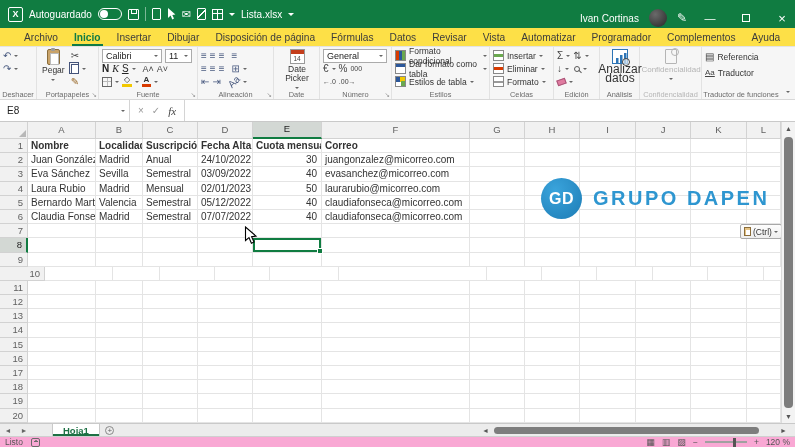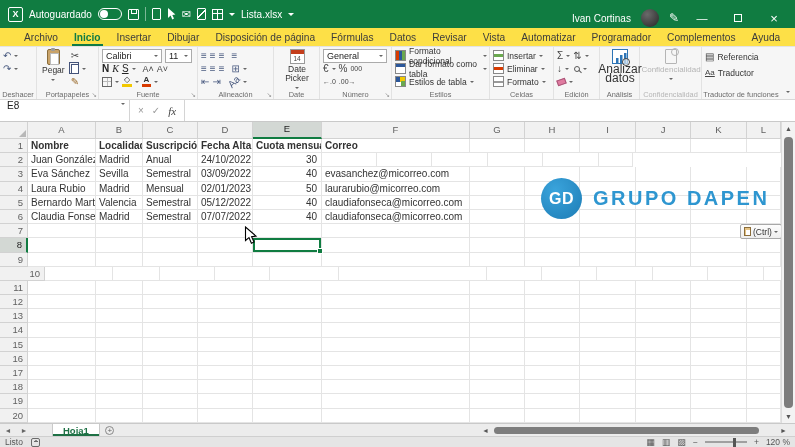--- a/index.html
+++ b/index.html
@@ -22,21 +22,21 @@
   .doc-ic.slash{background:linear-gradient(135deg,transparent 45%,#fff 45%,#fff 55%,transparent 55%);}
   .tbl-ic{width:11px;height:11px;border:1.2px solid #fff;
     background:linear-gradient(#fff,#fff) center/1.2px 100% no-repeat,
                linear-gradient(#fff,#fff) center/100% 1.2px no-repeat;}
   .glyph-w{color:#fff;font-size:11px;line-height:11px;}
   .car-w{width:0;height:0;border:3px solid transparent;border-top-color:#fff;margin-top:3px;}
   .searchbox{position:absolute;left:297px;top:4px;width:213px;height:20px;background:#f7faf8;border-radius:3px;
              display:flex;align-items:center;gap:6px;padding:0 8px;color:#444;box-shadow:0 1px 1px rgba(0,0,0,.25);}
   .mag{width:6px;height:6px;border:1.3px solid #5a5a5a;border-radius:50%;position:relative;flex:none;}
   .mag::after{content:"";position:absolute;width:4px;height:1.3px;background:#5a5a5a;transform:rotate(45deg);right:-3px;bottom:-1.5px;}
-  .tb-right{margin-left:auto;display:flex;align-items:center;gap:10px;padding-right:8px;margin-top:8px;}
+  .tb-right{margin-left:auto;display:flex;align-items:center;gap:10px;padding-right:0;margin-top:8px;}
   .avatar{width:18px;height:18px;border-radius:50%;background:radial-gradient(circle at 35% 30%,#6a6a6a,#262626);}
   .winbtn{width:26px;height:28px;display:flex;align-items:center;justify-content:center;color:#fff;font-size:11px;}
   .maxbox{width:8px;height:8px;border:1.2px solid #fff;}
 
   
   .tabrow{height:19px;background:#fde047;display:flex;align-items:center;gap:0;padding-left:16px;border-bottom:1px solid #e3e3e3;}
   .rtab{padding:0 8px;font-size:10.2px;color:#3c3c3c;height:100%;display:flex;align-items:center;position:relative;white-space:nowrap;}
   .rtab.active{color:#0f7b45;font-weight:bold;}
   .rtab.active::after{content:"";position:absolute;left:6px;right:6px;bottom:0;height:2px;background:#0f7b45;}
 
@@ -82,21 +82,21 @@
      linear-gradient(#2e75b6,#2e75b6) 7px 5px/2.5px 8px no-repeat,
      linear-gradient(#2e75b6,#2e75b6) 11px 3px/2.5px 10px no-repeat,#fff;position:relative;}
   .anal-ic::after{content:"";position:absolute;right:-3px;bottom:-3px;width:6px;height:6px;border:1.4px solid #444;border-radius:50%;background:rgba(255,255,255,.6);}
   .gray *,.gray{color:#b5b5b5!important;}
   .sens-ic{width:12px;height:15px;border:1.3px solid #b5b5b5;border-radius:1px;position:relative;}
   .sens-ic::after{content:"";position:absolute;right:-3px;top:-2px;width:6px;height:6px;border:1.3px solid #b5b5b5;border-radius:50%;}
   .chevcol{width:15px;display:flex;align-items:flex-end;justify-content:center;padding-bottom:4px;}
 
   
   .fbar{height:22px;display:flex;align-items:stretch;border-bottom:1px solid #c9c9c9;background:#fff;}
-  .namebox{width:130px;border-right:1px solid #d4d4d4;display:flex;padding:0 4px 0 7px;font-size:10px;color:#222;}
+  .namebox{width:130px;border-right:1px solid #d4d4d4;display:flex;align-items:center;padding:0 4px 0 7px;font-size:10px;color:#222;}
   .namebox .car{margin-left:auto;}
   .fbtns{display:flex;align-items:center;gap:8px;padding:0 8px;border-right:1px solid #d4d4d4;color:#9a9a9a;}
   .fx{font-family:"Liberation Serif",serif;font-style:italic;font-size:11px;color:#444;}
   .finput{flex:1;}
 
   
   .gridwrap{position:relative;width:795px;height:301px;background:#fff;overflow:hidden;}
   .grow{display:flex;height:14.2px;width:781px;}
   .grow.ghead{height:17px;}
   .gc{flex:none;border-right:1px solid #e4e4e4;border-bottom:1px solid #e4e4e4;font-size:10px;line-height:13px;
@@ -137,21 +137,21 @@
   .stab{background:#fff;padding:0 10px;display:flex;align-items:center;color:#1e7145;font-weight:bold;
         border-right:1px solid #c9c9c9;border-left:1px solid #c9c9c9;box-shadow:inset 0 -2px 0 #1e7145;font-size:9.5px;}
   .addsheet{width:20px;display:flex;align-items:center;justify-content:center;}
   .plus-c{width:9px;height:9px;border:1px solid #888;border-radius:50%;color:#666;font-size:8px;line-height:7px;text-align:center;}
   .hscroll{position:absolute;right:8px;top:1px;bottom:1px;width:305px;display:flex;align-items:center;gap:3px;}
   .hs-arrow{color:#555;font-size:7px;flex:none;}
   .htrack{flex:1;height:8px;position:relative;}
   .hthumb{position:absolute;left:2px;top:0.5px;width:93%;height:7px;background:#7d7d7d;border-radius:3.5px;}
 
   
-  .statusbar{height:11px;background:#e5e5e5;border-top:1px solid #cfcfcf;display:flex;align-items:center;
+  .statusbar{height:11px;background:#f9a8d4;border-top:1px solid #cfcfcf;display:flex;align-items:center;
              font-size:8.5px;color:#555;padding:0 5px;gap:8px;}
   .acc-ic{width:9px;height:9px;border:1px solid #6a6a6a;border-radius:2px;position:relative;}
   .acc-ic::before{content:"";position:absolute;left:3px;top:1.5px;width:2px;height:2px;border-radius:50%;background:#6a6a6a;}
   .acc-ic::after{content:"";position:absolute;left:2px;bottom:1px;width:4px;height:3px;border-top:1.2px solid #6a6a6a;}
   .sb-right{margin-left:auto;display:flex;align-items:center;gap:7px;}
   .viewic{font-size:9px;color:#555;line-height:10px;}
   .zslider{width:42px;height:2px;background:#a0a0a0;position:relative;}
   .zslider::after{content:"";position:absolute;left:68%;top:-3.5px;width:3px;height:9px;background:#555;}
 </style>
 </head>
@@ -475,20 +475,21 @@
           <div class="gc" style="width: 56px;"></div>
           <div class="gc" style="width: 34px;"></div>
         </div>
         <div class="grow">
           <div class="gc rhcell" style="width: 28px;">2</div>
           <div class="gc" style="width: 68px;">Juan González</div>
           <div class="gc" style="width: 47px;">Madrid</div>
           <div class="gc" style="width: 55px;">Anual</div>
           <div class="gc num" style="width: 55px;">24/10/2022</div>
           <div class="gc num" style="width: 69px;">30</div>
+          <div class="gc" style="width: 148px;">juangonzalez@micorreo.com</div>
           <div class="gc" style="width: 55px;"></div>
           <div class="gc" style="width: 55px;"></div>
           <div class="gc" style="width: 56px;"></div>
           <div class="gc" style="width: 55px;"></div>
           <div class="gc" style="width: 56px;"></div>
           <div class="gc" style="width: 34px;"></div>
         </div>
         <div class="grow">
           <div class="gc rhcell" style="width: 28px;">3</div>
           <div class="gc" style="width: 68px;">Eva Sánchez</div>

